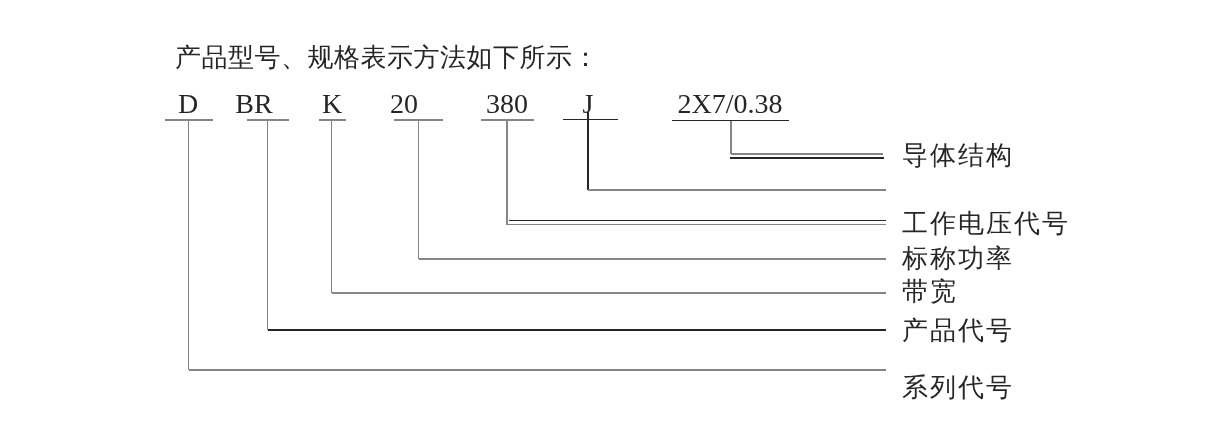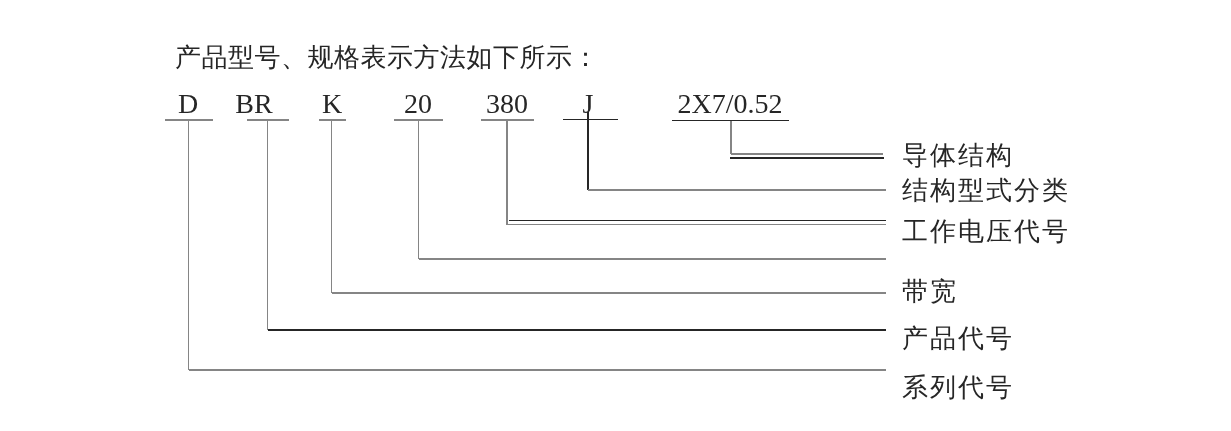--- a/index.html
+++ b/index.html
@@ -101,25 +101,25 @@
       <line class="d" x1="672" y1="120.5" x2="789" y2="120.5"></line>
       <line class="g" x1="731" y1="120.5" x2="731" y2="154"></line>
       <line class="g" x1="731" y1="154" x2="883" y2="154"></line>
       <line class="d" x1="730" y1="158" x2="884" y2="158"></line>
     </g>
   </svg>
 
   <span class="code" style="left:188px">D</span>
   <span class="code" style="left:254px">BR</span>
   <span class="code" style="left:332px">K</span>
-  <span class="code" style="left:418px">20</span>
+  <span class="code" style="left:404px">20</span>
   <span class="code" style="left:507px">380</span>
   <span class="code" style="left:588px">J</span>
-  <span class="code" style="left:730px">2X7/0.52</span>
+  <span class="code" style="left:730px">2X7/0.38</span>
 
   <span class="leader-label" style="top:140px">导体结构</span>
-  <span class="leader-label" style="top:175px">结构型式分类</span>
-  <span class="leader-label" style="top:216px">工作电压代号</span>
+  <span class="leader-label" style="top:208px">工作电压代号</span>
+  <span class="leader-label" style="top:243px">标称功率</span>
   <span class="leader-label" style="top:276px">带宽</span>
-  <span class="leader-label" style="top:323px">产品代号</span>
+  <span class="leader-label" style="top:315px">产品代号</span>
   <span class="leader-label" style="top:372px">系列代号</span>
 
 </div>
 
 </body></html>

